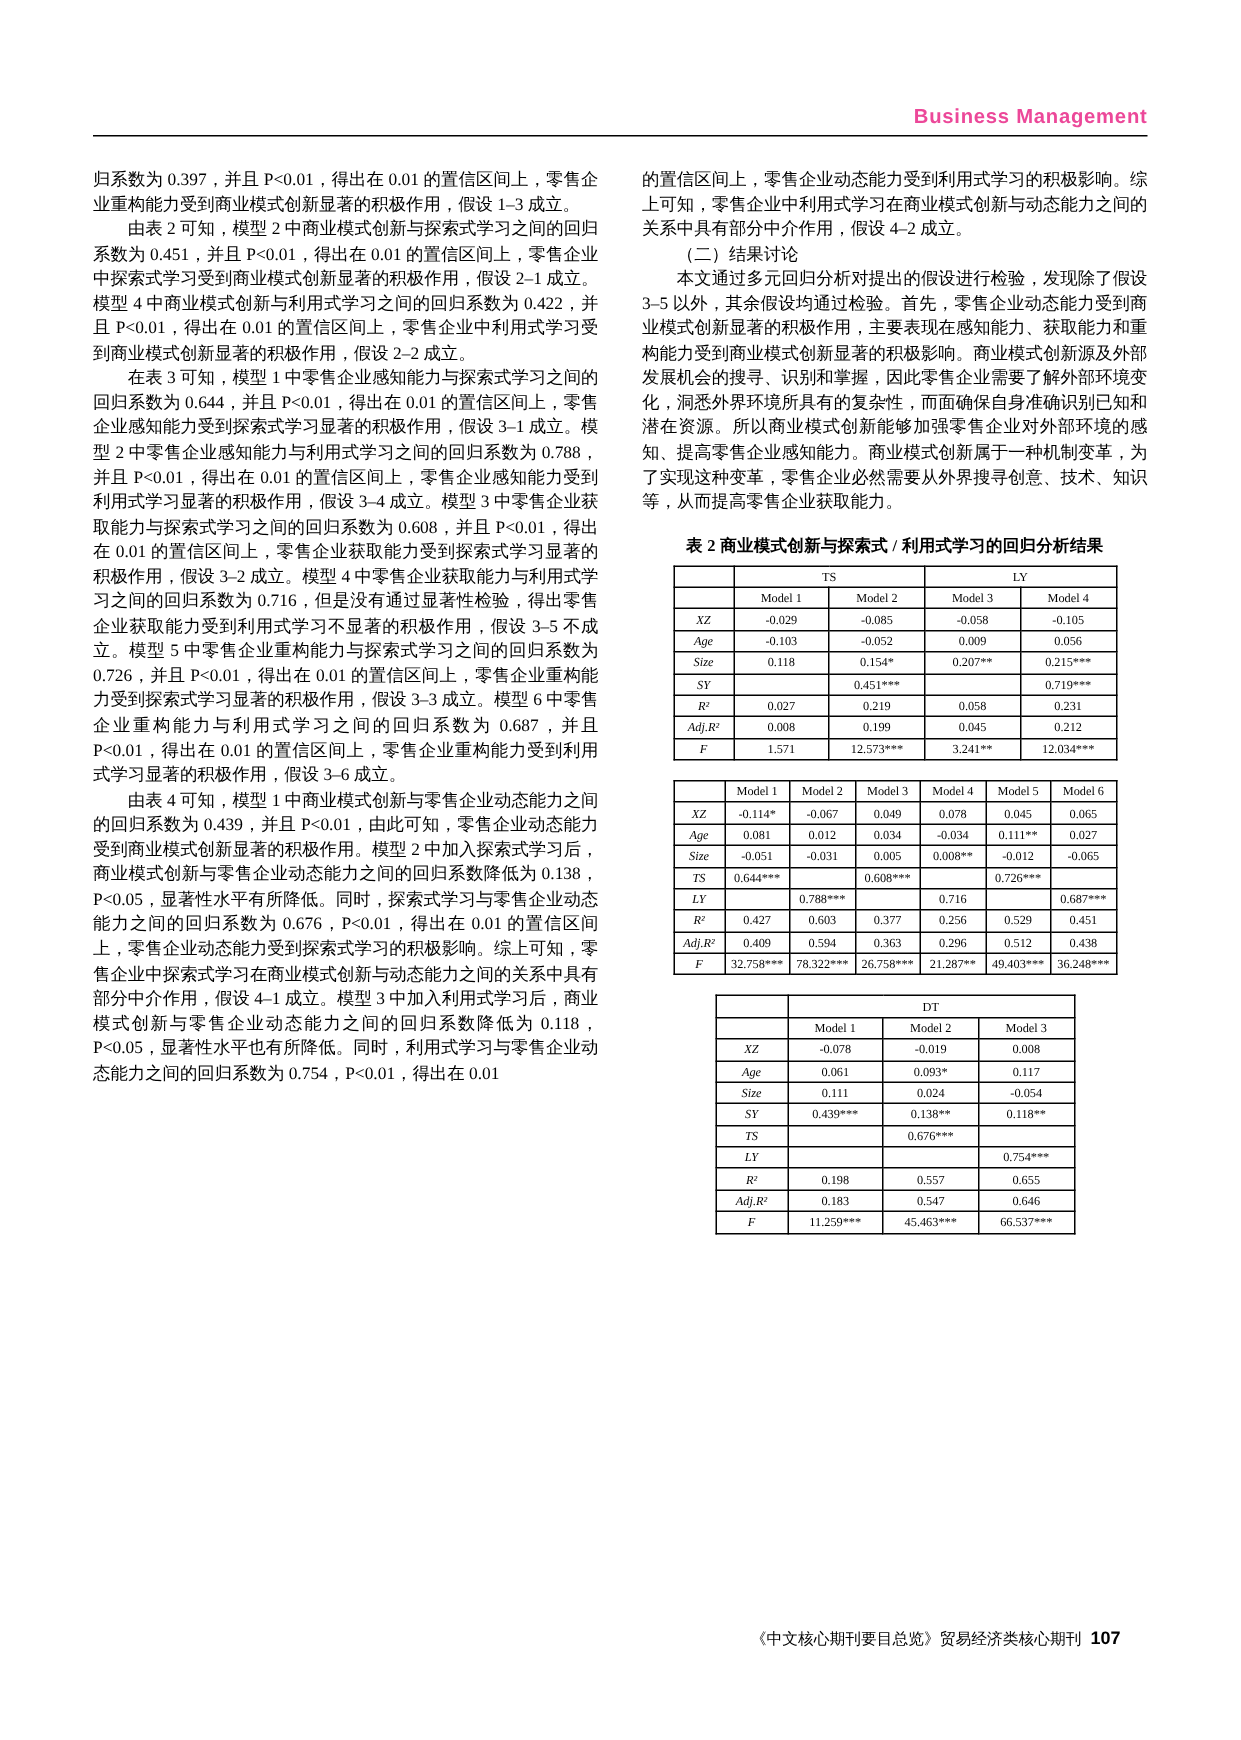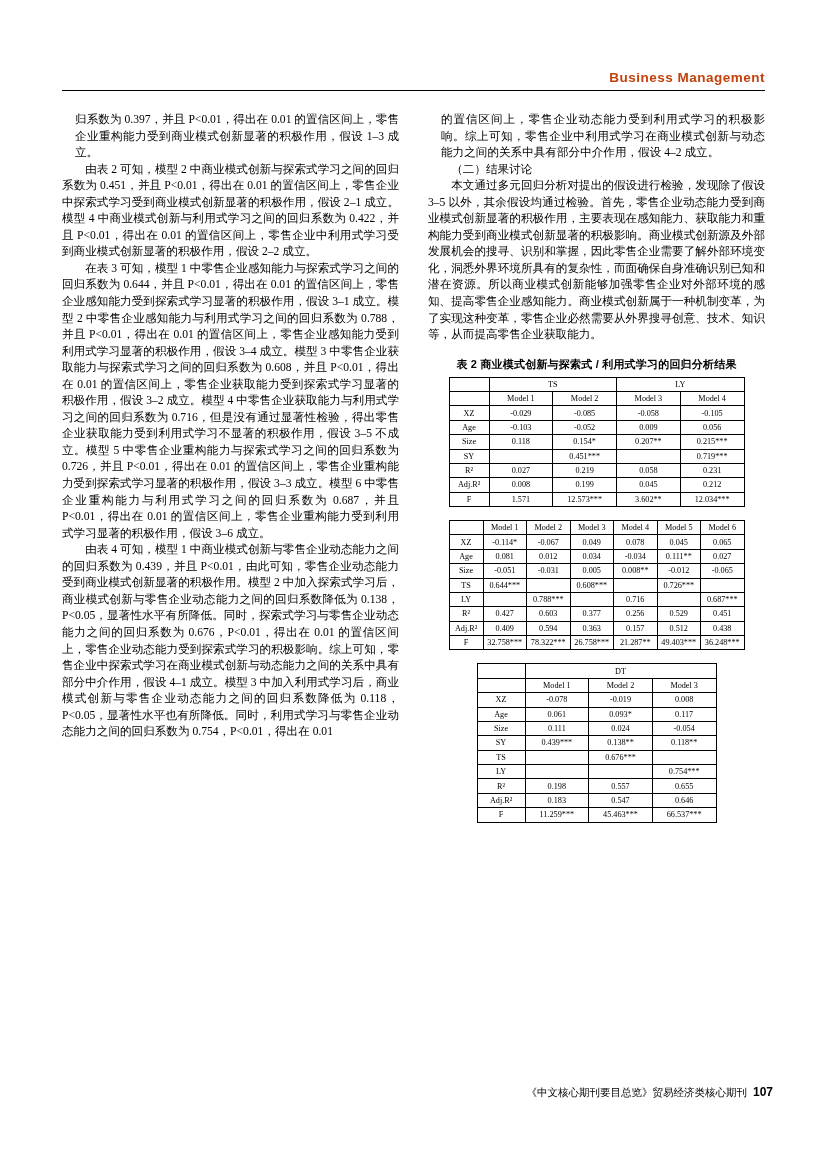--- a/index.html
+++ b/index.html
@@ -29,21 +29,21 @@
     left: 62px;
     top: 70px;
     width: 703px;
     text-align: right;
   }
   .header-title {
     font-family: "Liberation Sans", sans-serif;
     font-weight: bold;
     font-size: 13.5px;
     letter-spacing: 0.5px;
-    color: #c2410c;
+    color: #ec4899;
   }
   .header-rule {
     margin-top: 5px;
     border-bottom: 1.1px solid #000;
     width: 100%;
   }
   
   .columns {
     position: absolute;
     left: 62px;
@@ -57,27 +57,27 @@
   }
   p.body {
     margin: 0;
     font-size: 11.6px;
     line-height: 16.55px;
     text-align: justify;
     text-justify: inter-ideograph;
     text-indent: 2em;
     font-family: "Liberation Serif", serif;
   }
-  p.noindent { text-indent: 0; margin-left: 13px; }
+  p.noindent { text-indent: 0; }
   
   .table-block {
     margin-top: 13px;
   }
   .table-caption {
-    font-family: Liberation Sans, sans-serif;
+    font-family: Liberation Serif, serif;
     font-weight: bold;
     font-size: 11px;
     text-align: center;
     line-height: 15px;
     margin-bottom: 5px;
     letter-spacing: 0.2px;
   }
   table.stat {
     border-collapse: collapse;
     font-family: "Liberation Serif", serif;
@@ -91,33 +91,34 @@
     padding: 1.2px 1px;
     font-weight: normal;
     line-height: 11px;
     white-space: nowrap;
   }
   table.stat th.grouphead {
     font-size: 8.2px;
   }
   table.stat td.rowlab {
     font-size: 8.2px;
+    font-style: italic;
   }
   
   .t2 { width: 296px; }
   .t2 col.c0 { width: 40px; }
   .t3 { width: 296px; }
   .t3 col.c0 { width: 34px; }
   .t4 { width: 240px; }
   .t4 col.c0 { width: 48px; }
 
   
   .footer {
     position: absolute;
-    left: 70px;
+    left: 44px;
     top: 1085px;
     width: 703px;
     text-align: right;
     font-family: "Liberation Sans", sans-serif;
     font-size: 10.5px;
   }
   .footer .pageno {
     font-weight: bold;
     font-size: 12px;
     margin-left: 6px;
@@ -209,21 +210,21 @@
             <td class="rowlab">Adj.R²</td>
             <td>0.008</td>
             <td>0.199</td>
             <td>0.045</td>
             <td>0.212</td>
           </tr>
           <tr>
             <td class="rowlab">F</td>
             <td>1.571</td>
             <td>12.573***</td>
-            <td>3.602**</td>
+            <td>3.241**</td>
             <td>12.034***</td>
           </tr>
         </tbody>
           </table>
       </div>
 
       <div class="table-block">
         <table class="stat t3">
           <colgroup>
               <col class="c0">
@@ -296,21 +297,21 @@
             <td>0.377</td>
             <td>0.256</td>
             <td>0.529</td>
             <td>0.451</td>
           </tr>
           <tr>
             <td class="rowlab">Adj.R²</td>
             <td>0.409</td>
             <td>0.594</td>
             <td>0.363</td>
-            <td>0.157</td>
+            <td>0.296</td>
             <td>0.512</td>
             <td>0.438</td>
           </tr>
           <tr>
             <td class="rowlab">F</td>
             <td>32.758***</td>
             <td>78.322***</td>
             <td>26.758***</td>
             <td>21.287**</td>
             <td>49.403***</td>

